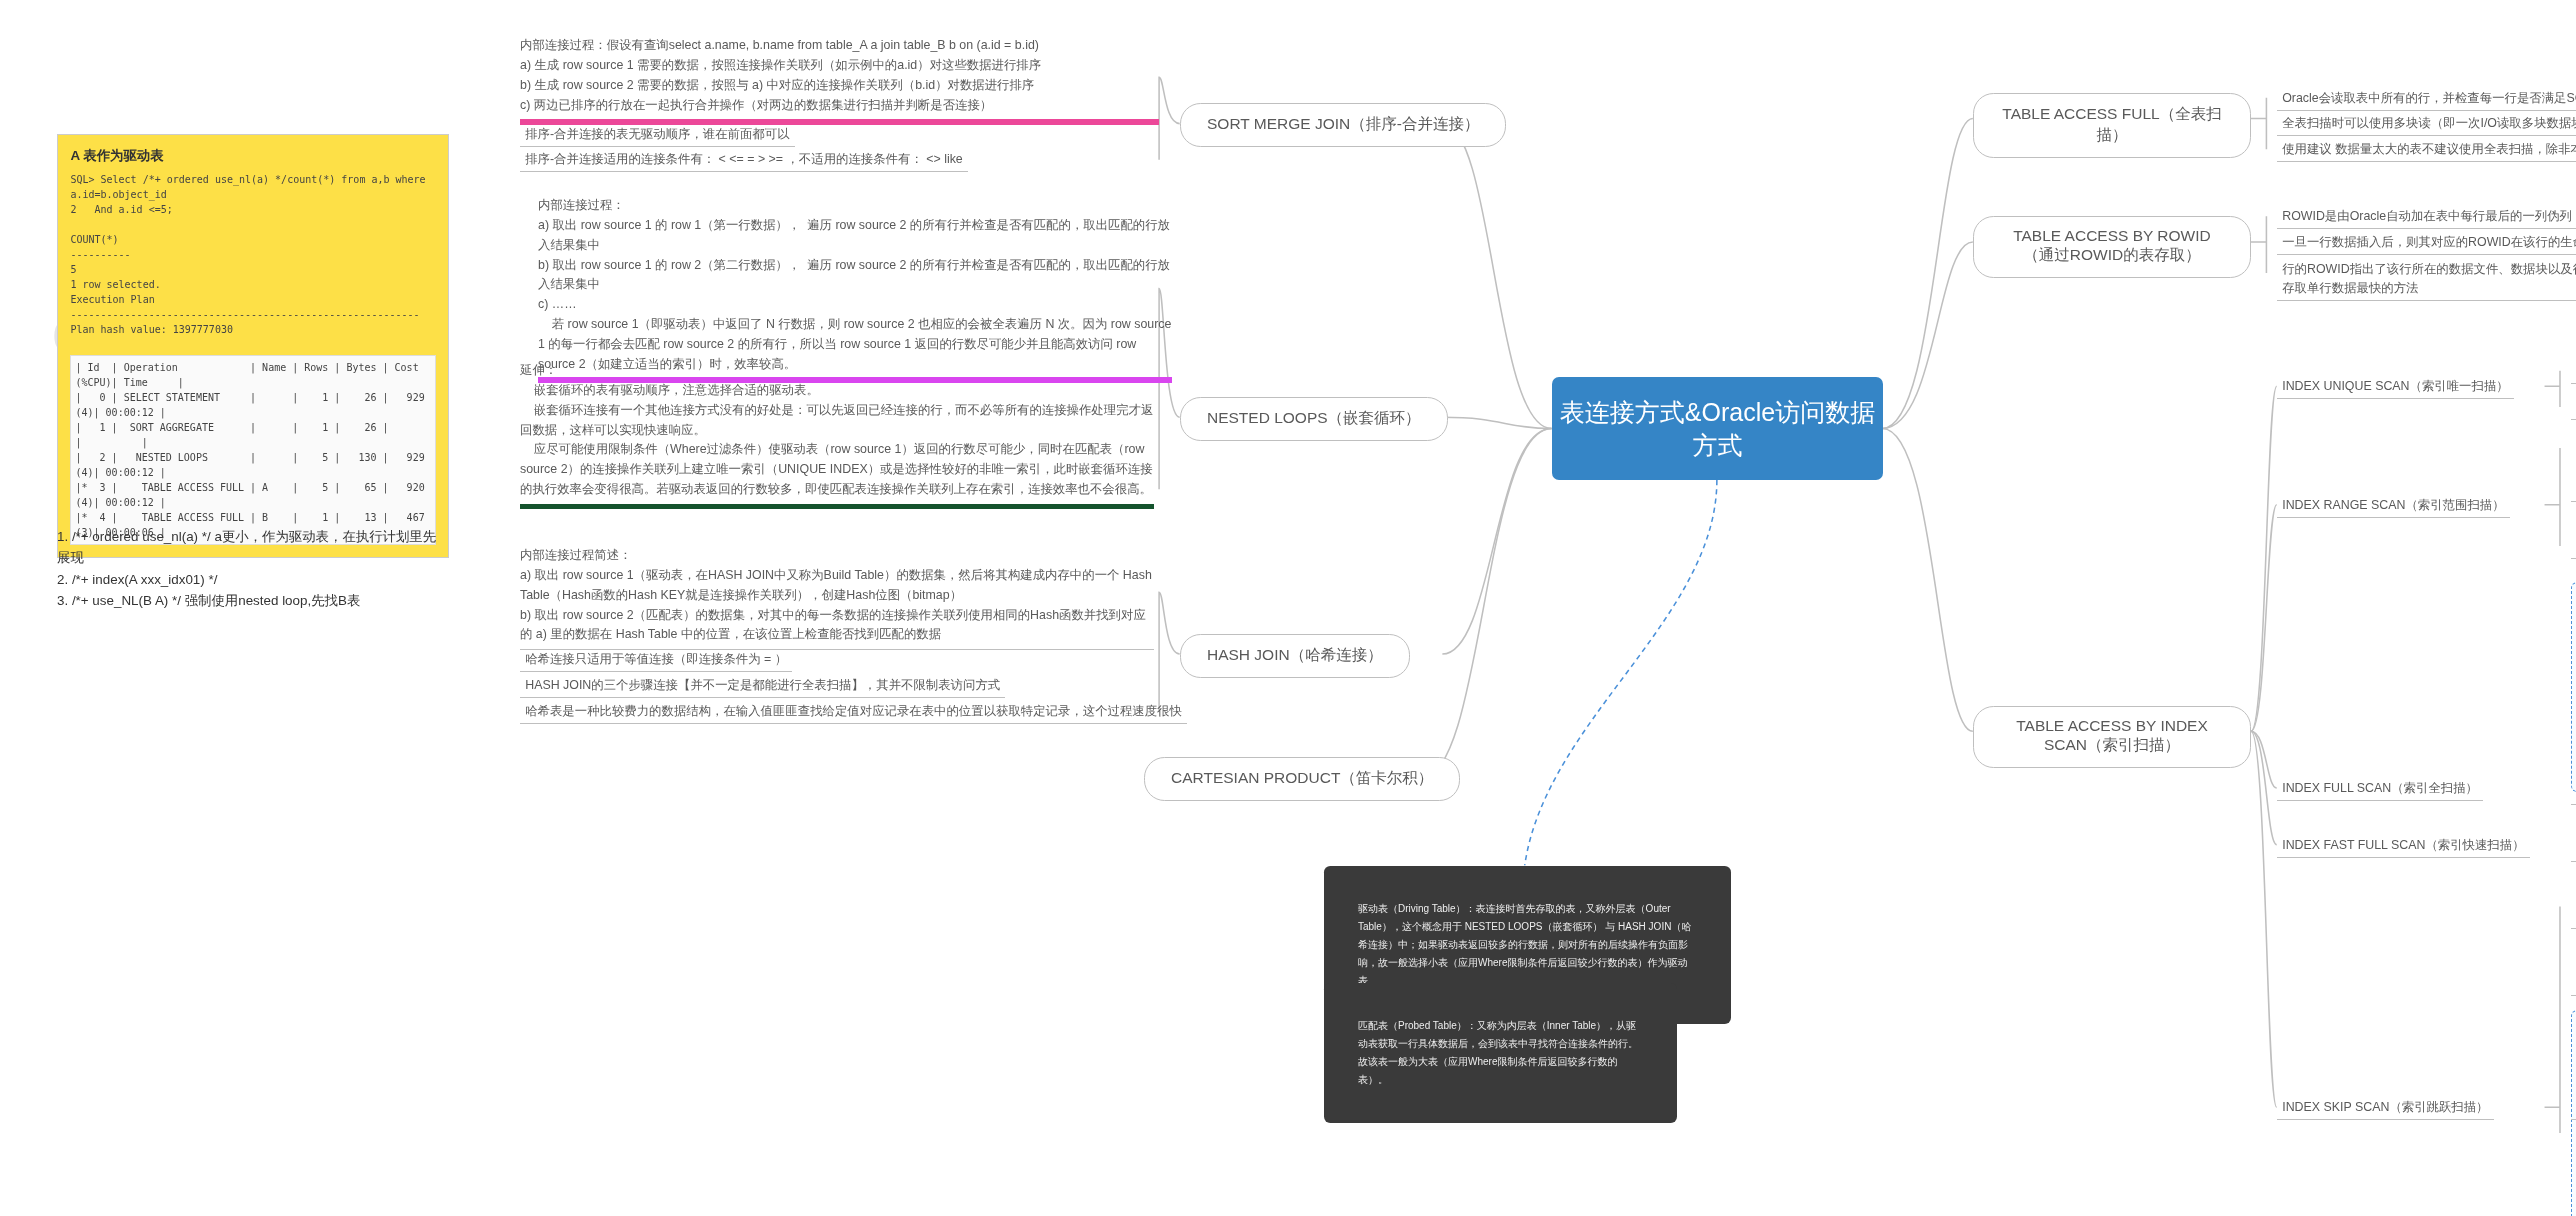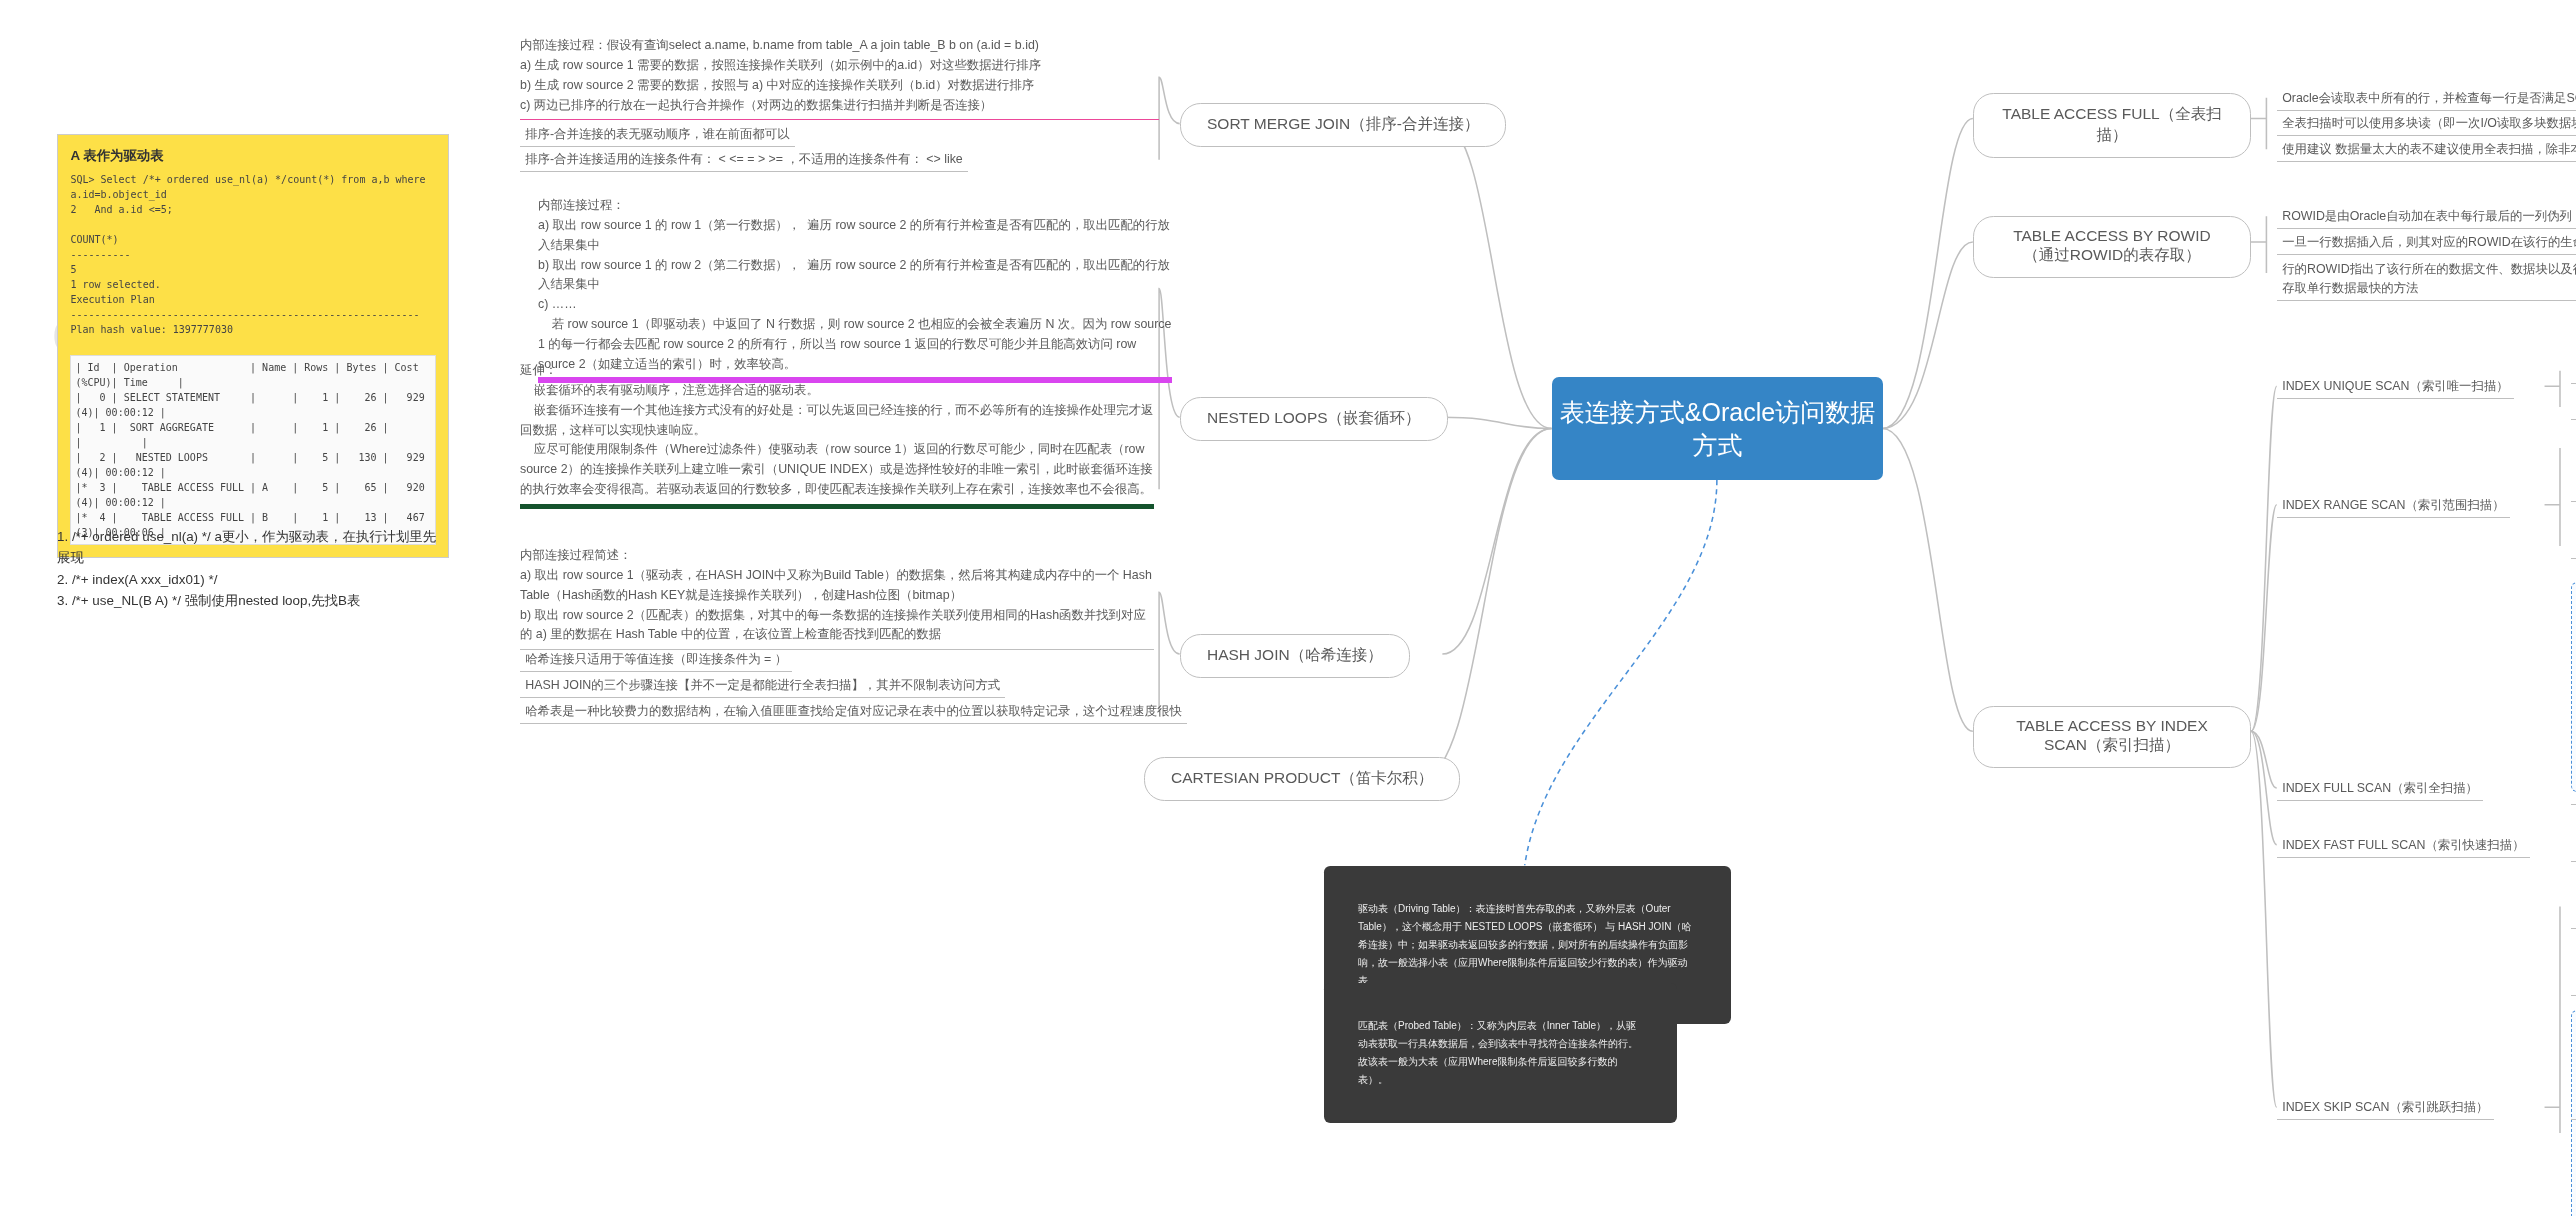--- a/index.html
+++ b/index.html
@@ -27,21 +27,21 @@
 <div class="watermark">docin 豆丁</div>
 <div class="watermark2">www.docin.com</div>
 
 <div class="center-node">表连接方式&amp;Oracle访问数据方式</div>
 
 <div class="node" style="left:1180px;top:103px">SORT MERGE JOIN（排序-合并连接）</div>
 <div class="node" style="left:1180px;top:397px">NESTED LOOPS（嵌套循环）</div>
 <div class="node" style="left:1180px;top:634px">HASH JOIN（哈希连接）</div>
 <div class="node" style="left:1144px;top:757px">CARTESIAN PRODUCT（笛卡尔积）</div>
 
-<div class="note-box leaf-multi" style="left:520px;top:36px;width:639px;border-bottom:1px solid #ec4899;padding-bottom:4.1px;white-space:pre-wrap">内部连接过程：假设有查询select a.name, b.name from table_A a join table_B b on (a.id = b.id)
+<div class="note-box leaf-multi" style="left:520px;top:36px;width:639px;border-bottom:6px solid #ec4899;padding-bottom:4.1px;white-space:pre-wrap">内部连接过程：假设有查询select a.name, b.name from table_A a join table_B b on (a.id = b.id)
 a) 生成 row source 1 需要的数据，按照连接操作关联列（如示例中的a.id）对这些数据进行排序
 b) 生成 row source 2 需要的数据，按照与 a) 中对应的连接操作关联列（b.id）对数据进行排序
 c) 两边已排序的行放在一起执行合并操作（对两边的数据集进行扫描并判断是否连接）</div>
 <div class="leaf" style="left:520px;top:124px">排序-合并连接的表无驱动顺序，谁在前面都可以</div>
 <div class="leaf" style="left:520px;top:149px">排序-合并连接适用的连接条件有：  &lt;  &lt;=  =  &gt;  &gt;=  ，不适用的连接条件有：  &lt;&gt;   like</div>
 
 <div class="note-box leaf-multi" style="left:538px;top:196px;width:634px;border-bottom:6px solid #d946ef;padding-bottom:2px;white-space:pre-wrap">内部连接过程：
 a) 取出 row source 1 的 row 1（第一行数据），  遍历 row source 2 的所有行并检查是否有匹配的，取出匹配的行放入结果集中
 b) 取出 row source 1 的 row 2（第二行数据），  遍历 row source 2 的所有行并检查是否有匹配的，取出匹配的行放入结果集中
 c) ……

